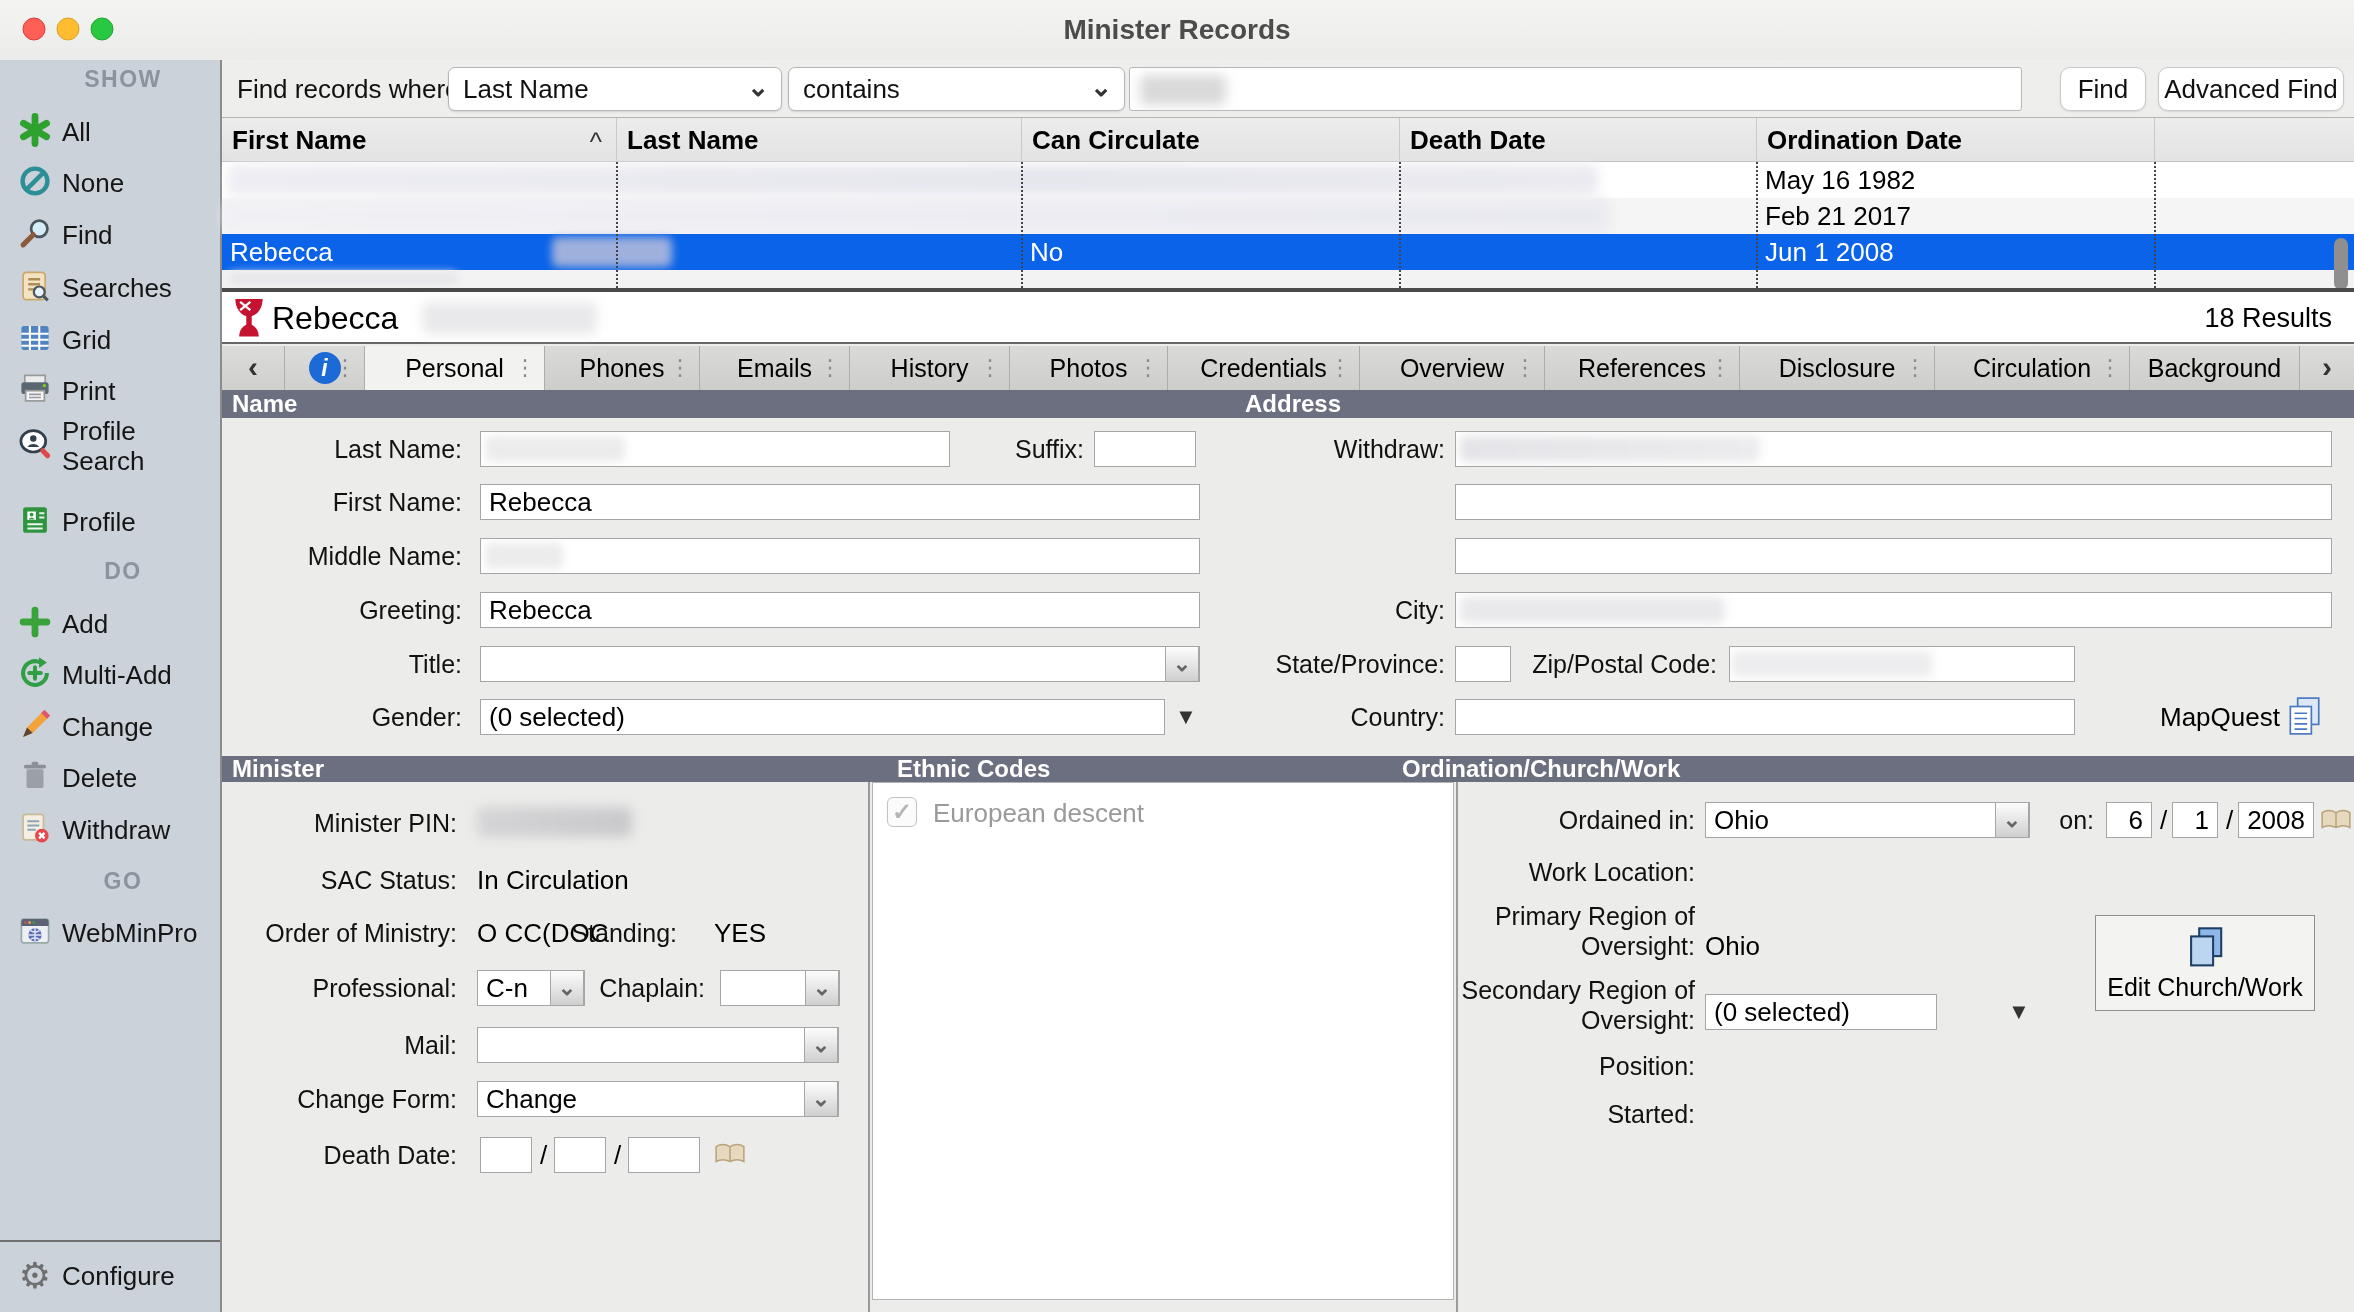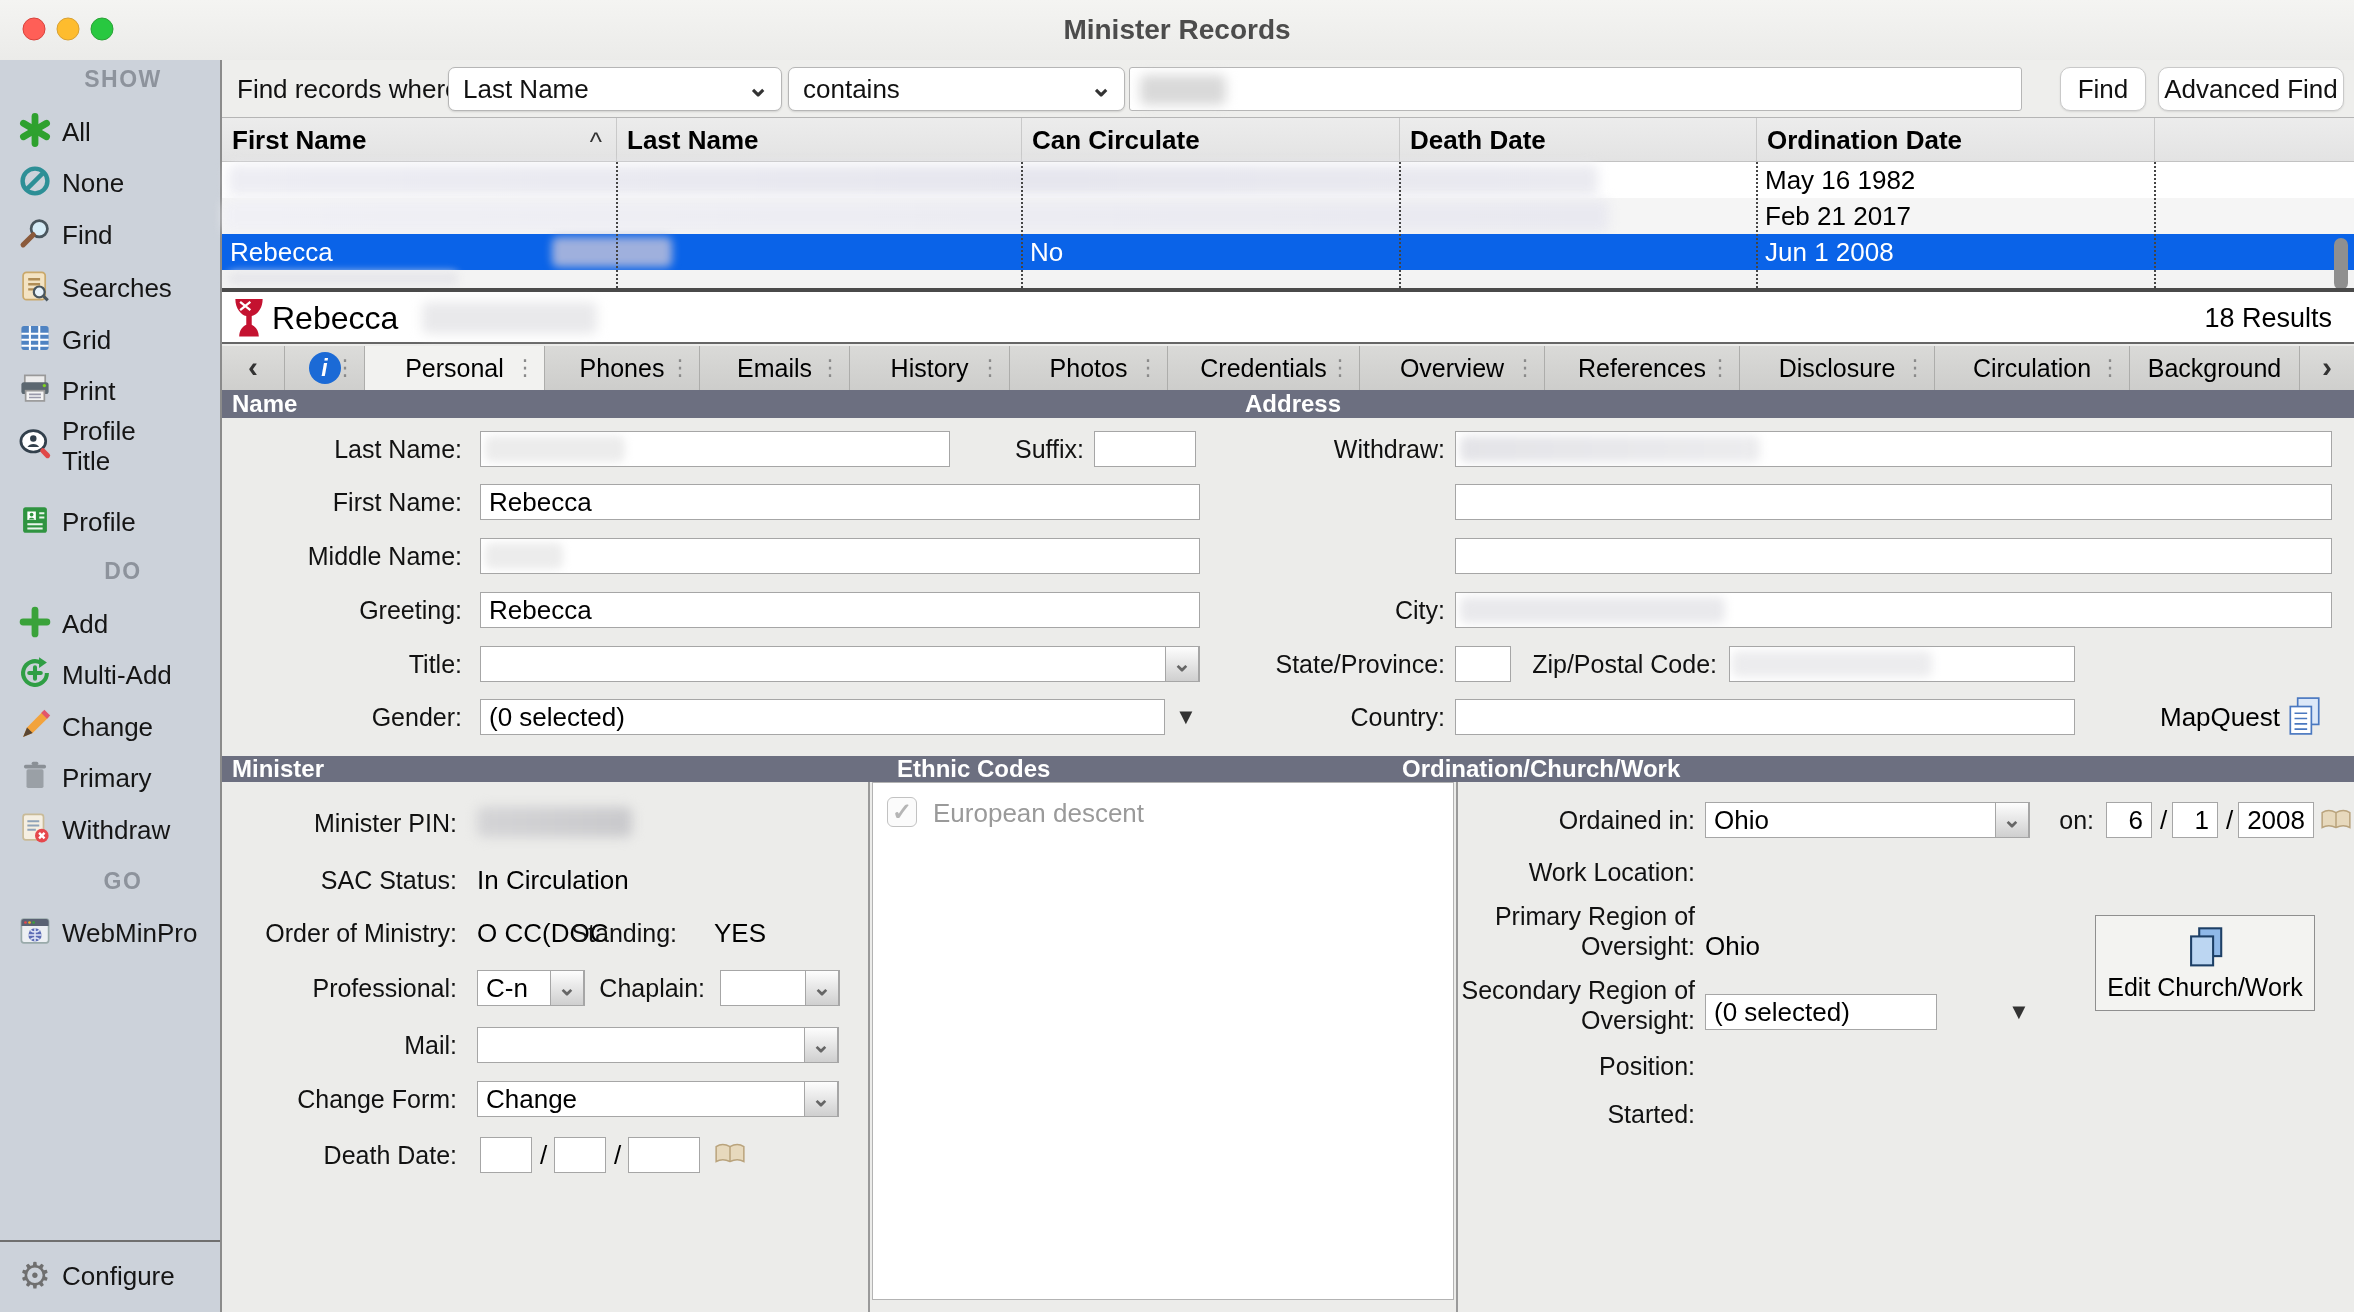--- a/index.html
+++ b/index.html
@@ -167,21 +167,21 @@
         <span class="sb-lab">Print</span>
       </div>
       <div class="sb-item" style="top:354px;height:60px">
         <span class="sb-ic" style="top:12px"><svg width="34" height="34" viewBox="0 0 20 20">
               <ellipse cx="9" cy="9" rx="7.3" ry="6.3" fill="#fff" stroke="#32404c" stroke-width="1.6"></ellipse>
               <circle cx="9" cy="7.4" r="1.9" fill="#32404c"></circle>
               <path d="M5.6 12.4 c1.1-2.4 5.7-2.4 6.8 0 z" fill="#32404c"></path>
               <path d="M14.6 14.6 L17.4 17.4" stroke="#e04848" stroke-width="3" stroke-linecap="round"></path>
             </svg></span>
         <span class="sb-lab sb-lab2" style="top:2px">Profile</span>
-        <span class="sb-lab sb-lab2" style="top:32px">Title</span>
+        <span class="sb-lab sb-lab2" style="top:32px">Search</span>
       </div>
       <div class="sb-item" style="top:440px">
         <span class="sb-ic"><svg width="34" height="34" viewBox="0 0 20 20">
               <rect x="3" y="2.5" width="14" height="15" rx="1.5" fill="#2f9440"></rect>
               <rect x="5.5" y="5" width="5" height="5" fill="#fff"></rect>
               <circle cx="8" cy="6.8" r="1.1" fill="#2f9440"></circle>
               <path d="M6.2 9.7 c.6-1.3 3-1.3 3.6 0 z" fill="#2f9440"></path>
               <path d="M12.5 6h3M12.5 8.5h3M5.5 12.5h9M5.5 15h9" stroke="#eaf6ec" stroke-width="1.2"></path>
             </svg></span>
         <span class="sb-lab">Profile</span>
@@ -210,21 +210,21 @@
               <path d="M3 17 l2.3-5.6 3.3 3.3 z" fill="#5a4632"></path>
             </svg></span>
         <span class="sb-lab">Change</span>
       </div>
       <div class="sb-item" style="top:696px">
         <span class="sb-ic"><svg width="34" height="34" viewBox="0 0 20 20">
               <rect x="5" y="6" width="10" height="11" rx="1" fill="#9aa0a6"></rect>
               <rect x="3.5" y="3.4" width="13" height="2.2" rx="1" fill="#8a9096"></rect>
               <rect x="8" y="1.6" width="4" height="2" rx="1" fill="#8a9096"></rect>
             </svg></span>
-        <span class="sb-lab">Primary</span>
+        <span class="sb-lab">Delete</span>
       </div>
       <div class="sb-item" style="top:748px">
         <span class="sb-ic"><svg width="34" height="34" viewBox="0 0 20 20">
               <rect x="3" y="2" width="12" height="15" rx="1.5" fill="#f5efe2" stroke="#c9bb98"></rect>
               <path d="M5.5 6h7M5.5 8.5h7M5.5 11h5" stroke="#8fa3b8" stroke-width="1.2"></path>
               <circle cx="14" cy="14.5" r="4" fill="#e5484d"></circle>
               <path d="M12.4 12.9 l3.2 3.2 M15.6 12.9 l-3.2 3.2" stroke="#fff" stroke-width="1.4"></path>
             </svg></span>
         <span class="sb-lab">Withdraw</span>
       </div>

